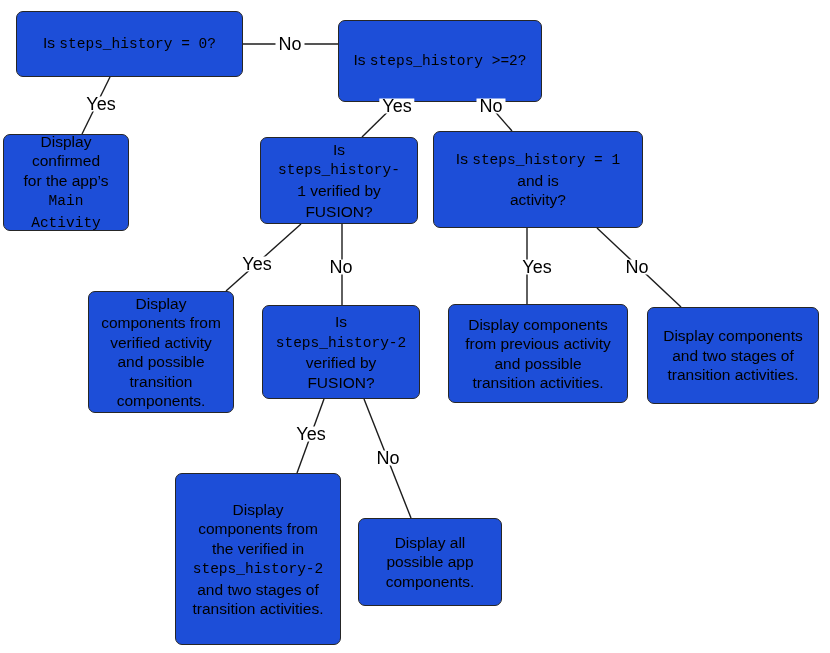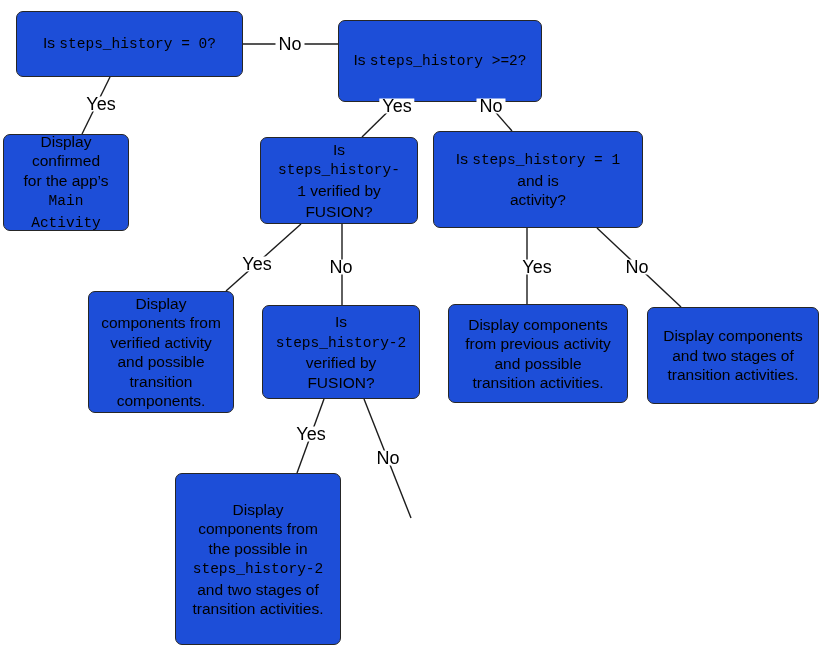--- a/index.html
+++ b/index.html
@@ -113,26 +113,31 @@
 
   <div class="node" style="left:647px;top:307px;width:172px;height:97px;">
     <div class="line"><span>Display components</span></div>
     <div class="line"><span>and two stages of</span></div>
     <div class="line"><span>transition activities.</span></div>
   </div>
 
   <div class="node" style="left:175px;top:473px;width:166px;height:172px;">
     <div class="line"><span>Display</span></div>
     <div class="line"><span>components from</span></div>
-    <div class="line"><span>the possible in</span></div>
+    <div class="line"><span>the verified in</span></div>
     <div class="line"><span class="mono">steps_history-2</span></div>
     <div class="line"><span>and two stages of</span></div>
     <div class="line"><span>transition activities.</span></div>
   </div>
 
+  <div class="node" style="left:358px;top:518px;width:144px;height:88px;">
+    <div class="line"><span>Display all</span></div>
+    <div class="line"><span>possible app</span></div>
+    <div class="line"><span>components.</span></div>
+  </div>
 
   <div class="edge-label" style="left:290px;top:44px;">No</div>
   <div class="edge-label" style="left:101px;top:104px;">Yes</div>
   <div class="edge-label" style="left:397px;top:106px;">Yes</div>
   <div class="edge-label" style="left:491px;top:106px;">No</div>
   <div class="edge-label" style="left:257px;top:264px;">Yes</div>
   <div class="edge-label" style="left:341px;top:267px;">No</div>
   <div class="edge-label" style="left:537px;top:267px;">Yes</div>
   <div class="edge-label" style="left:637px;top:267px;">No</div>
   <div class="edge-label" style="left:311px;top:434px;">Yes</div>

